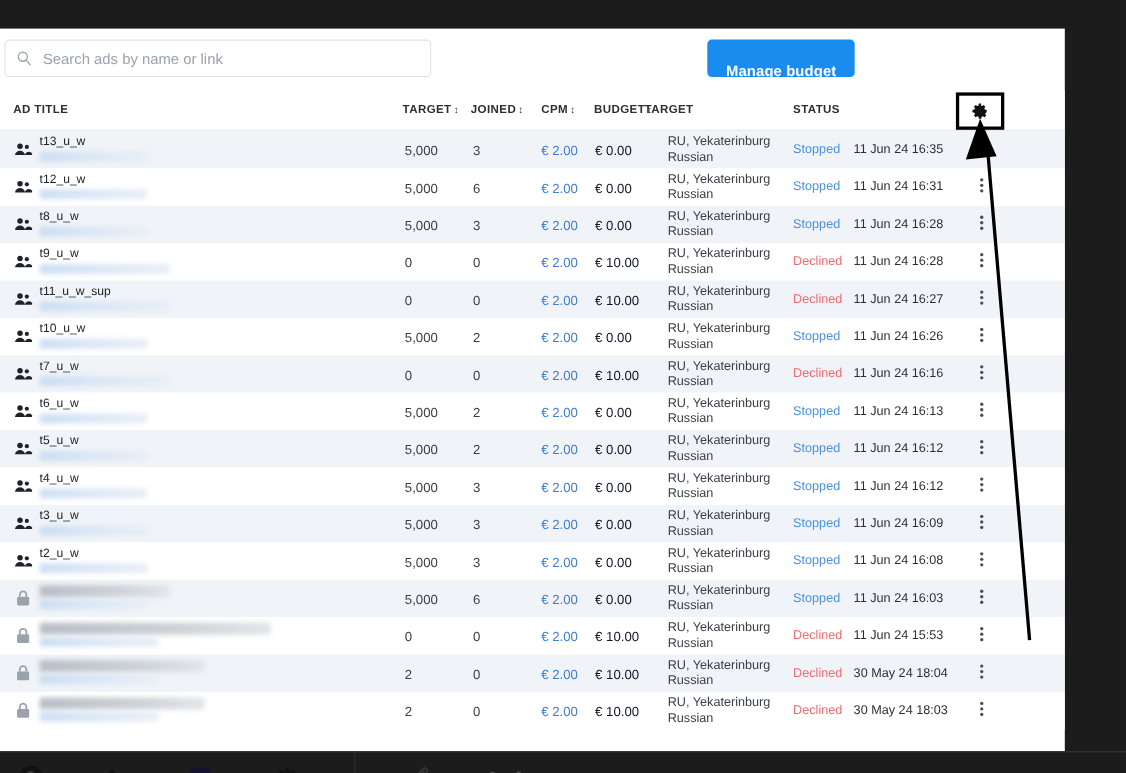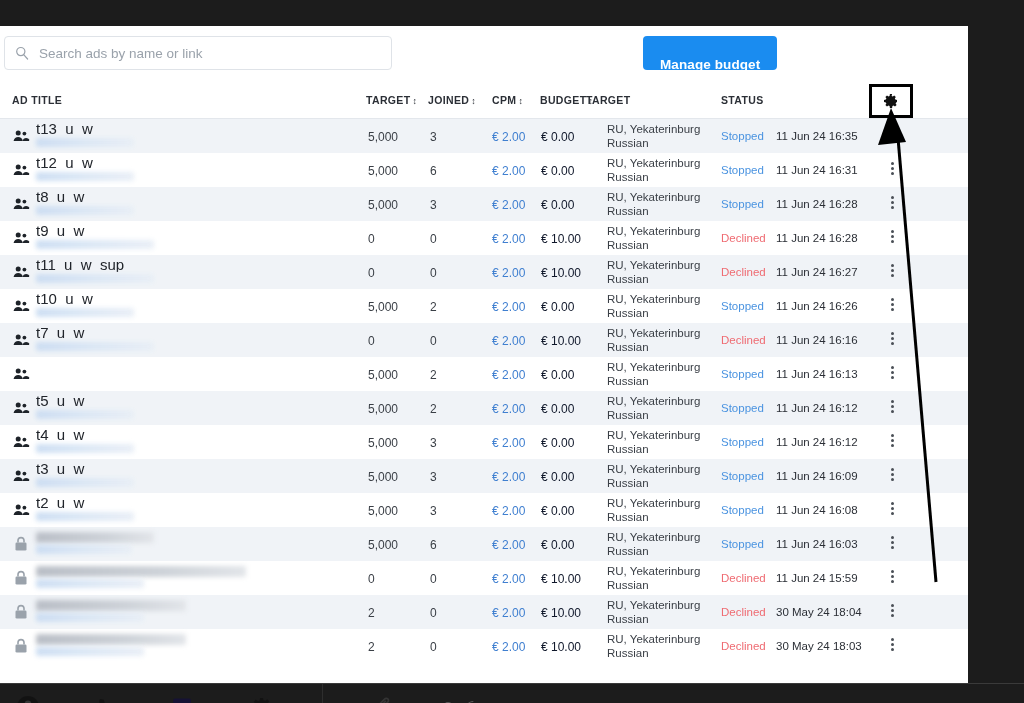--- a/index.html
+++ b/index.html
@@ -130,21 +130,21 @@
   .row.odd  { background: #f0f3f7; }
   .row.even { background: #ffffff; }
 
   .cell { position: absolute; font-size: 12px; color: #3a3f46; }
 
   .c-icon { left: 12px; top: 8px; width: 18px; height: 18px; }
   .c-icon svg { display: block; }
 
   .c-title { left: 36px; top: 3px; width: 320px; }
   .c-title .name {
-    font-size: 15px; color: #20242a; line-height: 14px;
+    font-size: 11px; color: #20242a; line-height: 14px;
     white-space: nowrap; overflow: hidden;
   }
   .c-title .link {
     margin-top: 2px;
     height: 9px;
     border-radius: 2px;
     background: linear-gradient(90deg,#c9dcf2 0%, #d9e6f5 45%, #e8eef6 100%);
     filter: blur(2.4px);
     opacity: .95;
   }
@@ -435,20 +435,24 @@
           </div>
           <div class="row even">
             <div class="cell c-icon">
               <svg width="18" height="18" viewBox="0 0 18 18">
                 <circle cx="6.2" cy="6" r="2.5" fill="#1e2329"></circle>
                 <circle cx="12.4" cy="6.6" r="1.9" fill="#1e2329"></circle>
                 <path d="M1.6 14c.4-2.5 2.3-4 4.6-4s4.2 1.5 4.6 4z" fill="#1e2329"></path>
                 <path d="M10.6 14c.3-1.9 1.8-3.1 3.6-3.1 1.4 0 2.5.7 3.1 1.8l-.3 1.3z" fill="#1e2329"></path>
               </svg>
             </div>
+            <div class="cell c-title">
+              <div class="name">t6_u_w</div>
+              <div class="link" style="width:98px"></div>
+            </div>
             <div class="cell c-views">5,000</div>
             <div class="cell c-joined">2</div>
             <div class="cell c-cpm">€ 2.00</div>
             <div class="cell c-budget">€ 0.00</div>
             <div class="cell c-target">
               <div>RU, Yekaterinburg</div>
               <div>Russian</div>
             </div>
             <div class="cell c-status stopped">Stopped</div>
             <div class="cell c-date">11 Jun 24 16:13</div>
@@ -614,21 +618,21 @@
             </div>
             <div class="cell c-views">0</div>
             <div class="cell c-joined">0</div>
             <div class="cell c-cpm">€ 2.00</div>
             <div class="cell c-budget">€ 10.00</div>
             <div class="cell c-target">
               <div>RU, Yekaterinburg</div>
               <div>Russian</div>
             </div>
             <div class="cell c-status declined">Declined</div>
-            <div class="cell c-date">11 Jun 24 15:59</div>
+            <div class="cell c-date">11 Jun 24 15:53</div>
             <div class="cell c-menu">
               <div class="dot"></div>
               <div class="dot"></div>
               <div class="dot"></div>
             </div>
           </div>
           <div class="row odd">
             <div class="cell c-icon">
               <svg width="18" height="18" viewBox="0 0 18 18">
                 <rect x="3.5" y="7.5" width="11" height="8" rx="1.3" fill="#9aa2ab"></rect>

